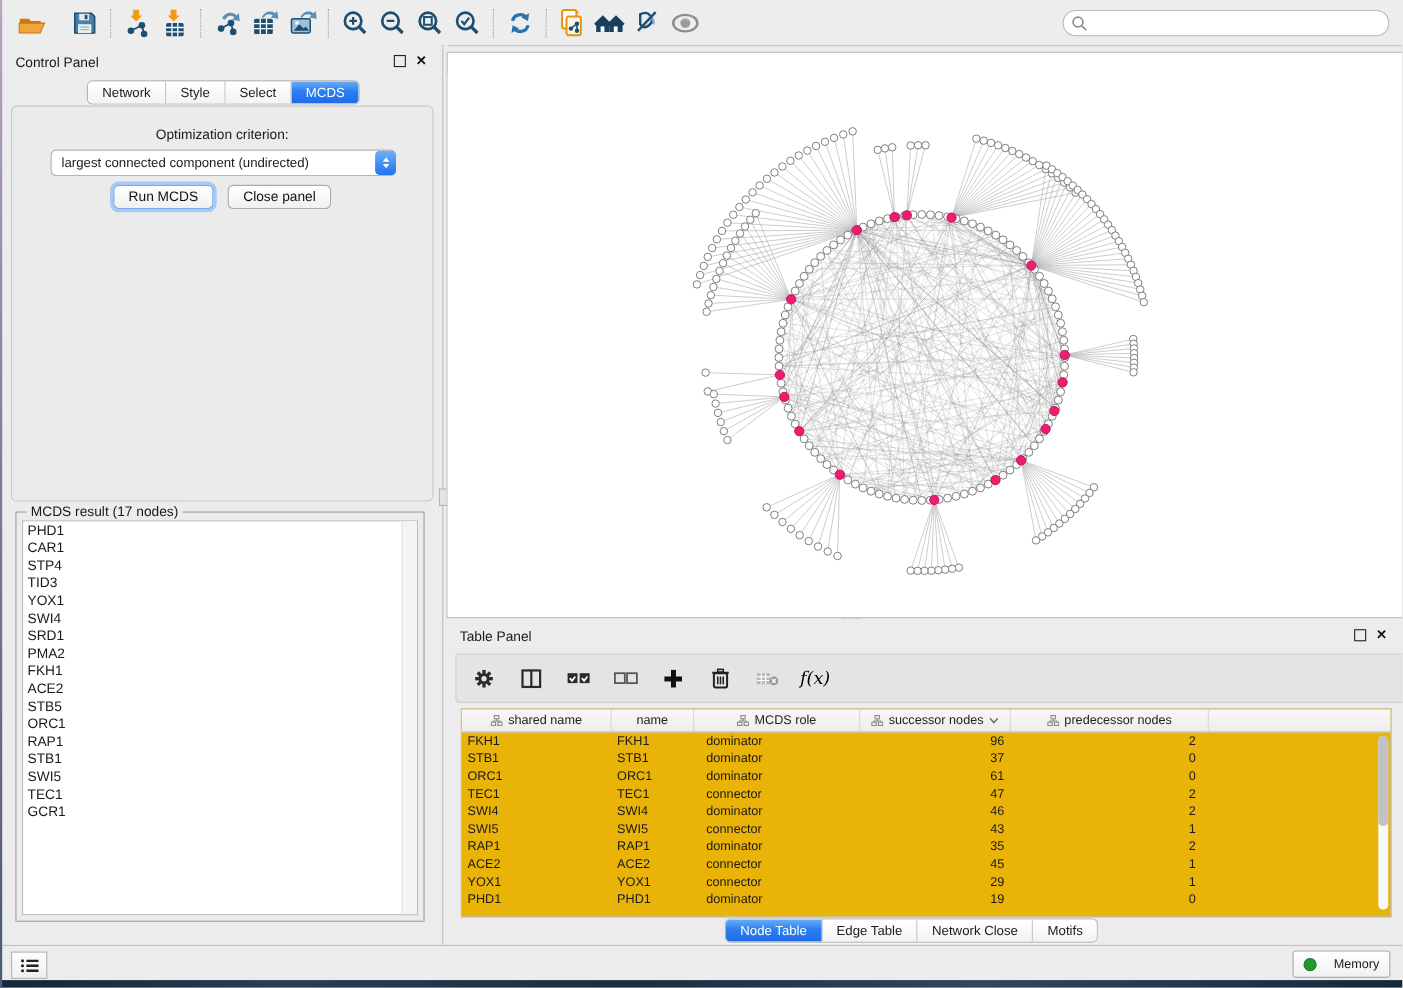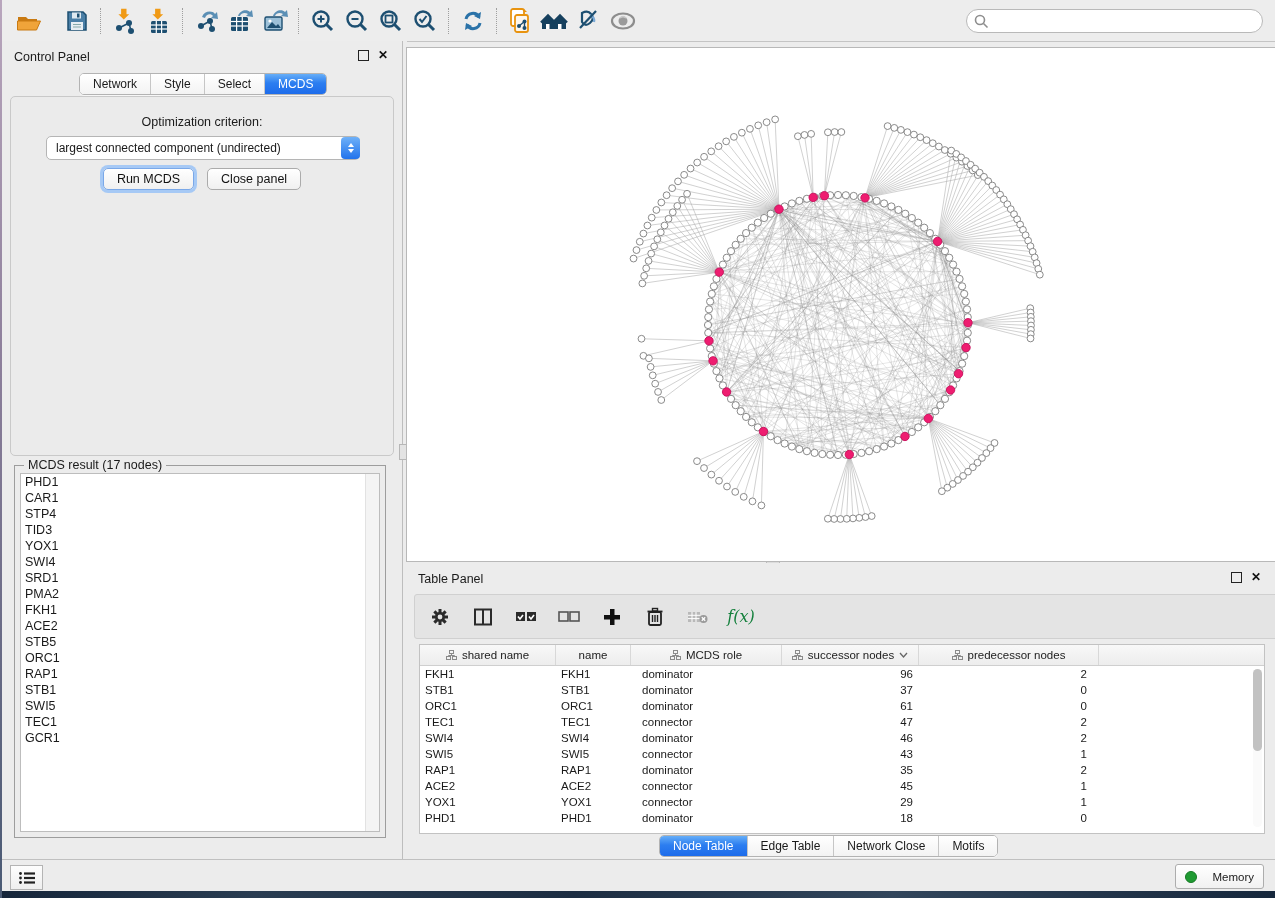--- a/index.html
+++ b/index.html
@@ -67,22 +67,22 @@
   .tlights{position:absolute;left:7px;top:4px;display:flex;gap:8px;}
   .tlight{width:12px;height:12px;border-radius:50%;}
   .net-title{position:absolute;left:0;top:3px;width:100%;text-align:center;font-size:12px;font-weight:bold;color:#222;}
   .net-content{position:absolute;left:0;top:20px;width:866px;height:492px;background:#fff;overflow:hidden;}
 
   
   .tpanel{position:absolute;left:406px;top:563px;width:869px;height:295px;background:#ececec;}
   .tp-toolbar{position:absolute;left:8px;top:31px;width:851px;height:43px;background:#e4e4e4;
        border:1px solid #d0d0d0;border-radius:3px;display:flex;align-items:center;padding-left:12px;gap:17px;}
   .tp-ic{width:26px;height:26px;display:flex;align-items:center;justify-content:center;}
-  .fx{font-family:"DejaVu Serif",serif;font-style:italic;font-size:16px;color:#15803d;}
-  .tbl{position:absolute;left:13px;top:81px;width:844px;height:188px;background:#ffffff;border:1px solid #c2c2c2;}
+  .fx{font-family:"DejaVu Serif",serif;font-style:italic;font-size:16px;color:#000000;}
+  .tbl{position:absolute;left:13px;top:81px;width:844px;height:188px;background:#eab308;border:1px solid #c2c2c2;}
   .tbl-header{display:flex;height:20px;background:linear-gradient(#f8f8f8,#ededed);border-bottom:1px solid #cfcfcf;}
   .th{display:flex;align-items:center;justify-content:center;font-size:11.5px;color:#222;
        border-right:1px solid #d8d8d8;box-sizing:border-box;gap:5px;position:relative;}
   .th .lbl{white-space:nowrap;}
   .tbl-row{display:flex;height:16px;align-items:center;}
   .td{font-size:11.5px;white-space:nowrap;box-sizing:border-box;}
   .td.l{padding-left:5px;text-align:left;}
   .td.l2{padding-left:11px;text-align:left;}
   .td.r{text-align:right;padding-right:6px;}
   .td.r2{text-align:right;padding-right:12px;}
@@ -1215,21 +1215,21 @@
           <div class="td l" style="width: 136px;">YOX1</div>
           <div class="td l" style="width: 75px;">YOX1</div>
           <div class="td l2" style="width: 151px;">connector</div>
           <div class="td r" style="width: 137px;">29</div>
           <div class="td r2" style="width: 180px;">1</div>
         </div>
         <div class="tbl-row">
           <div class="td l" style="width: 136px;">PHD1</div>
           <div class="td l" style="width: 75px;">PHD1</div>
           <div class="td l2" style="width: 151px;">dominator</div>
-          <div class="td r" style="width: 137px;">18</div>
+          <div class="td r" style="width: 137px;">19</div>
           <div class="td r2" style="width: 180px;">0</div>
         </div>
       </div>
     <div class="tbl-vscroll">
         <div class="tbl-thumb"></div>
       </div>
   </div>
 
   <div class="seg tp-tabs" id="tp-tabs">
       <div class="seg-btn active">Node Table</div>

